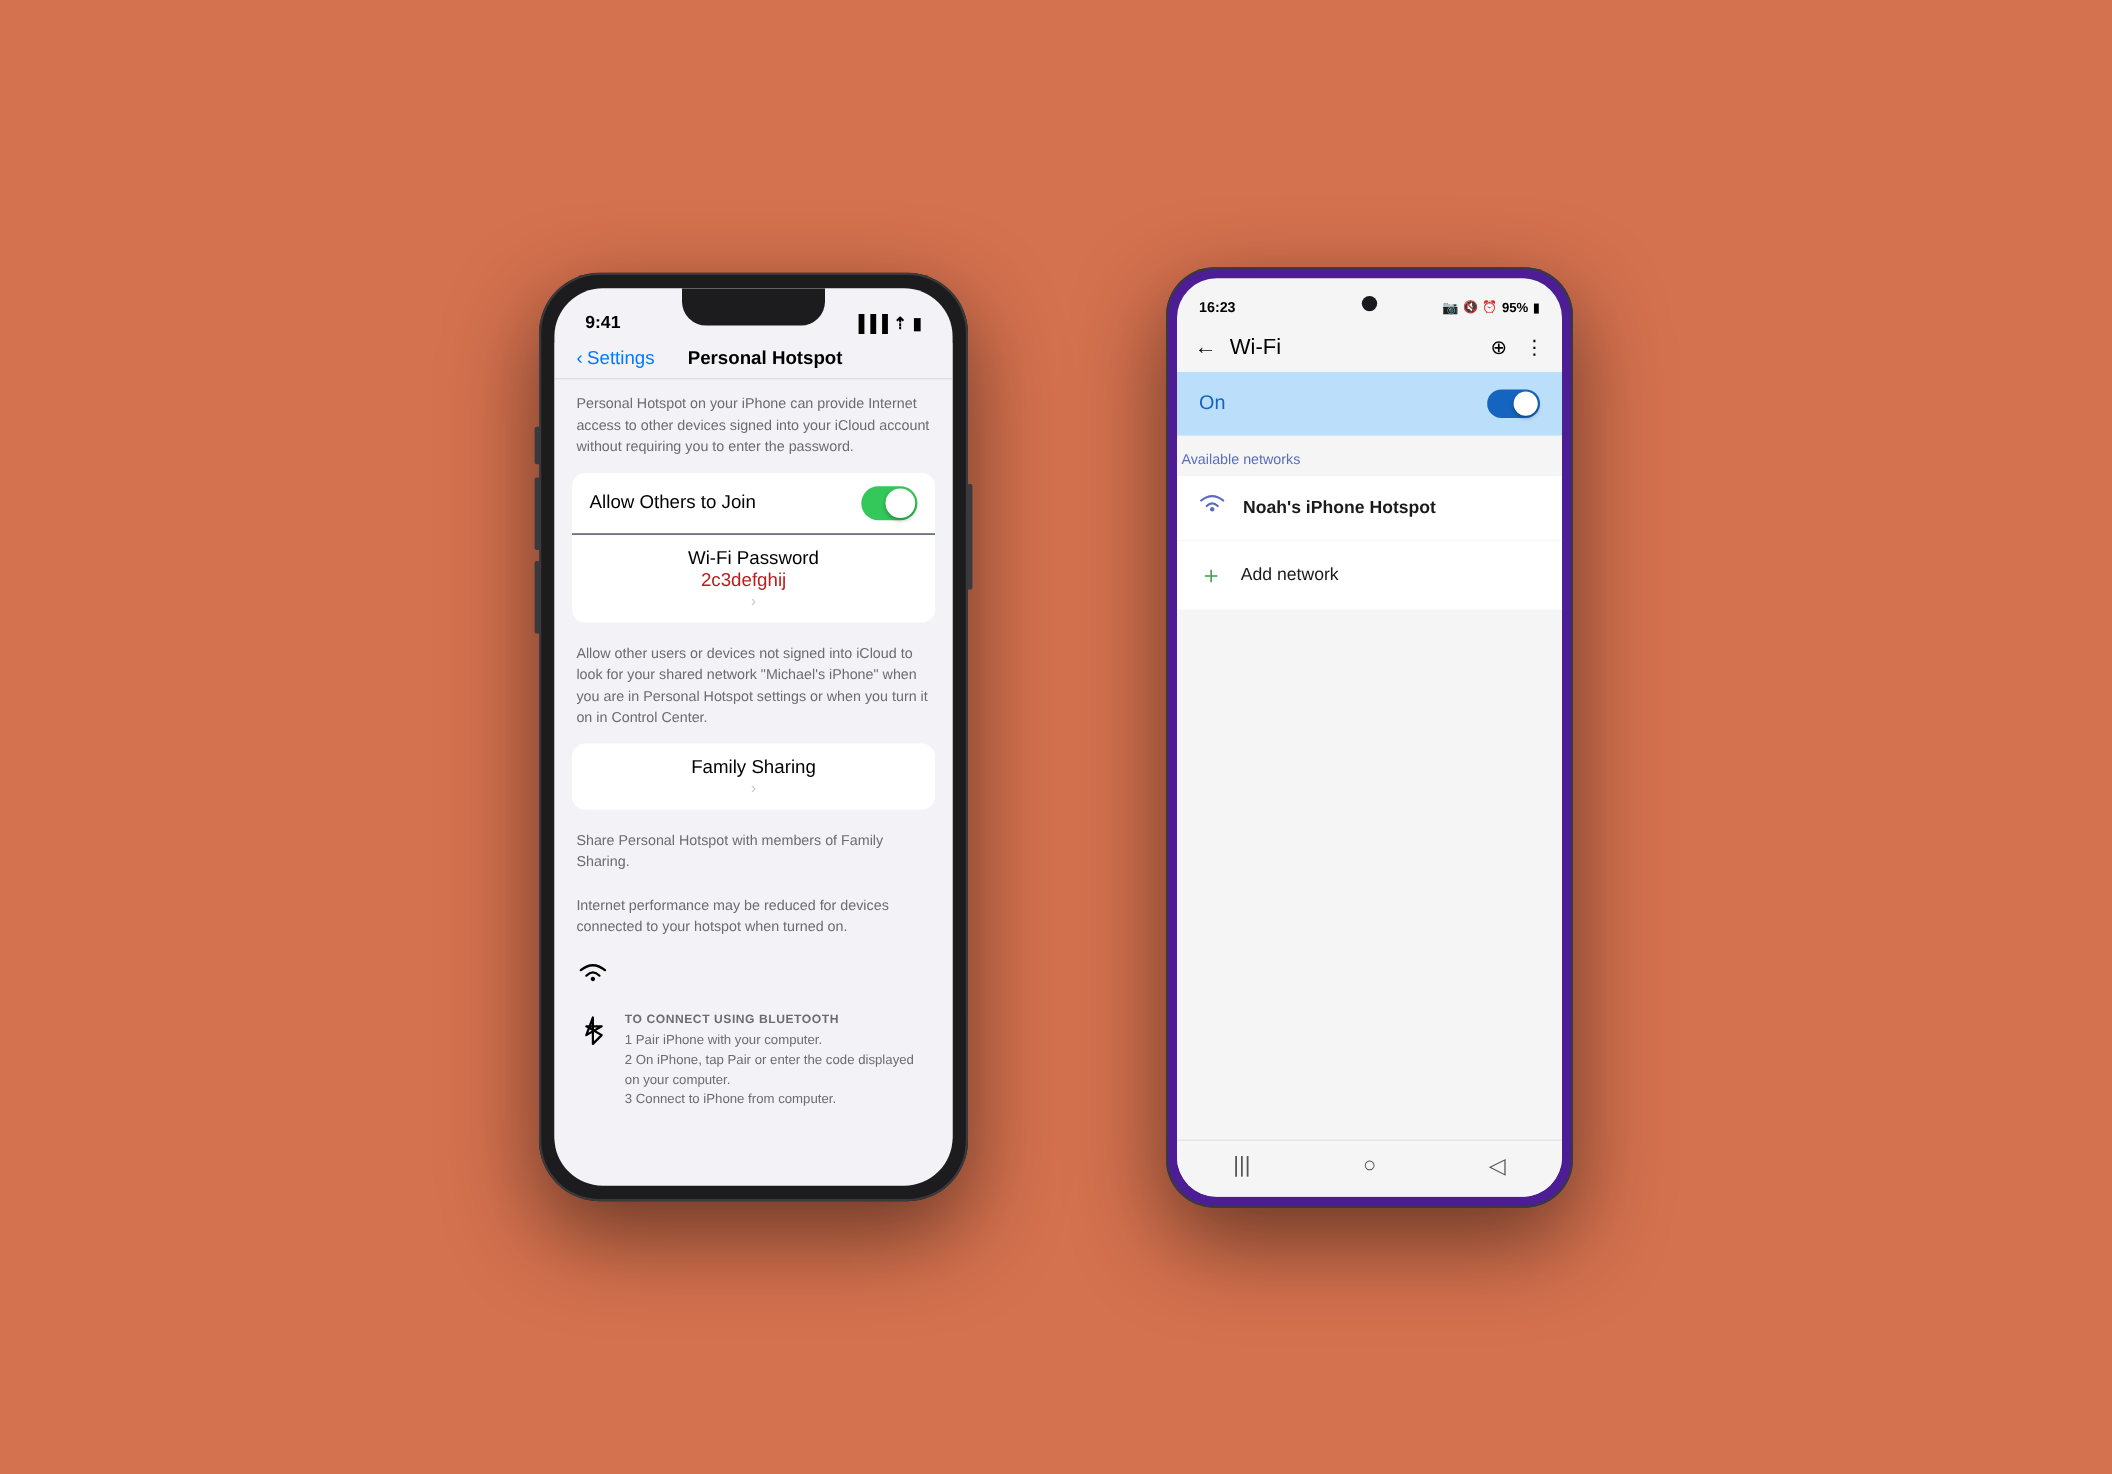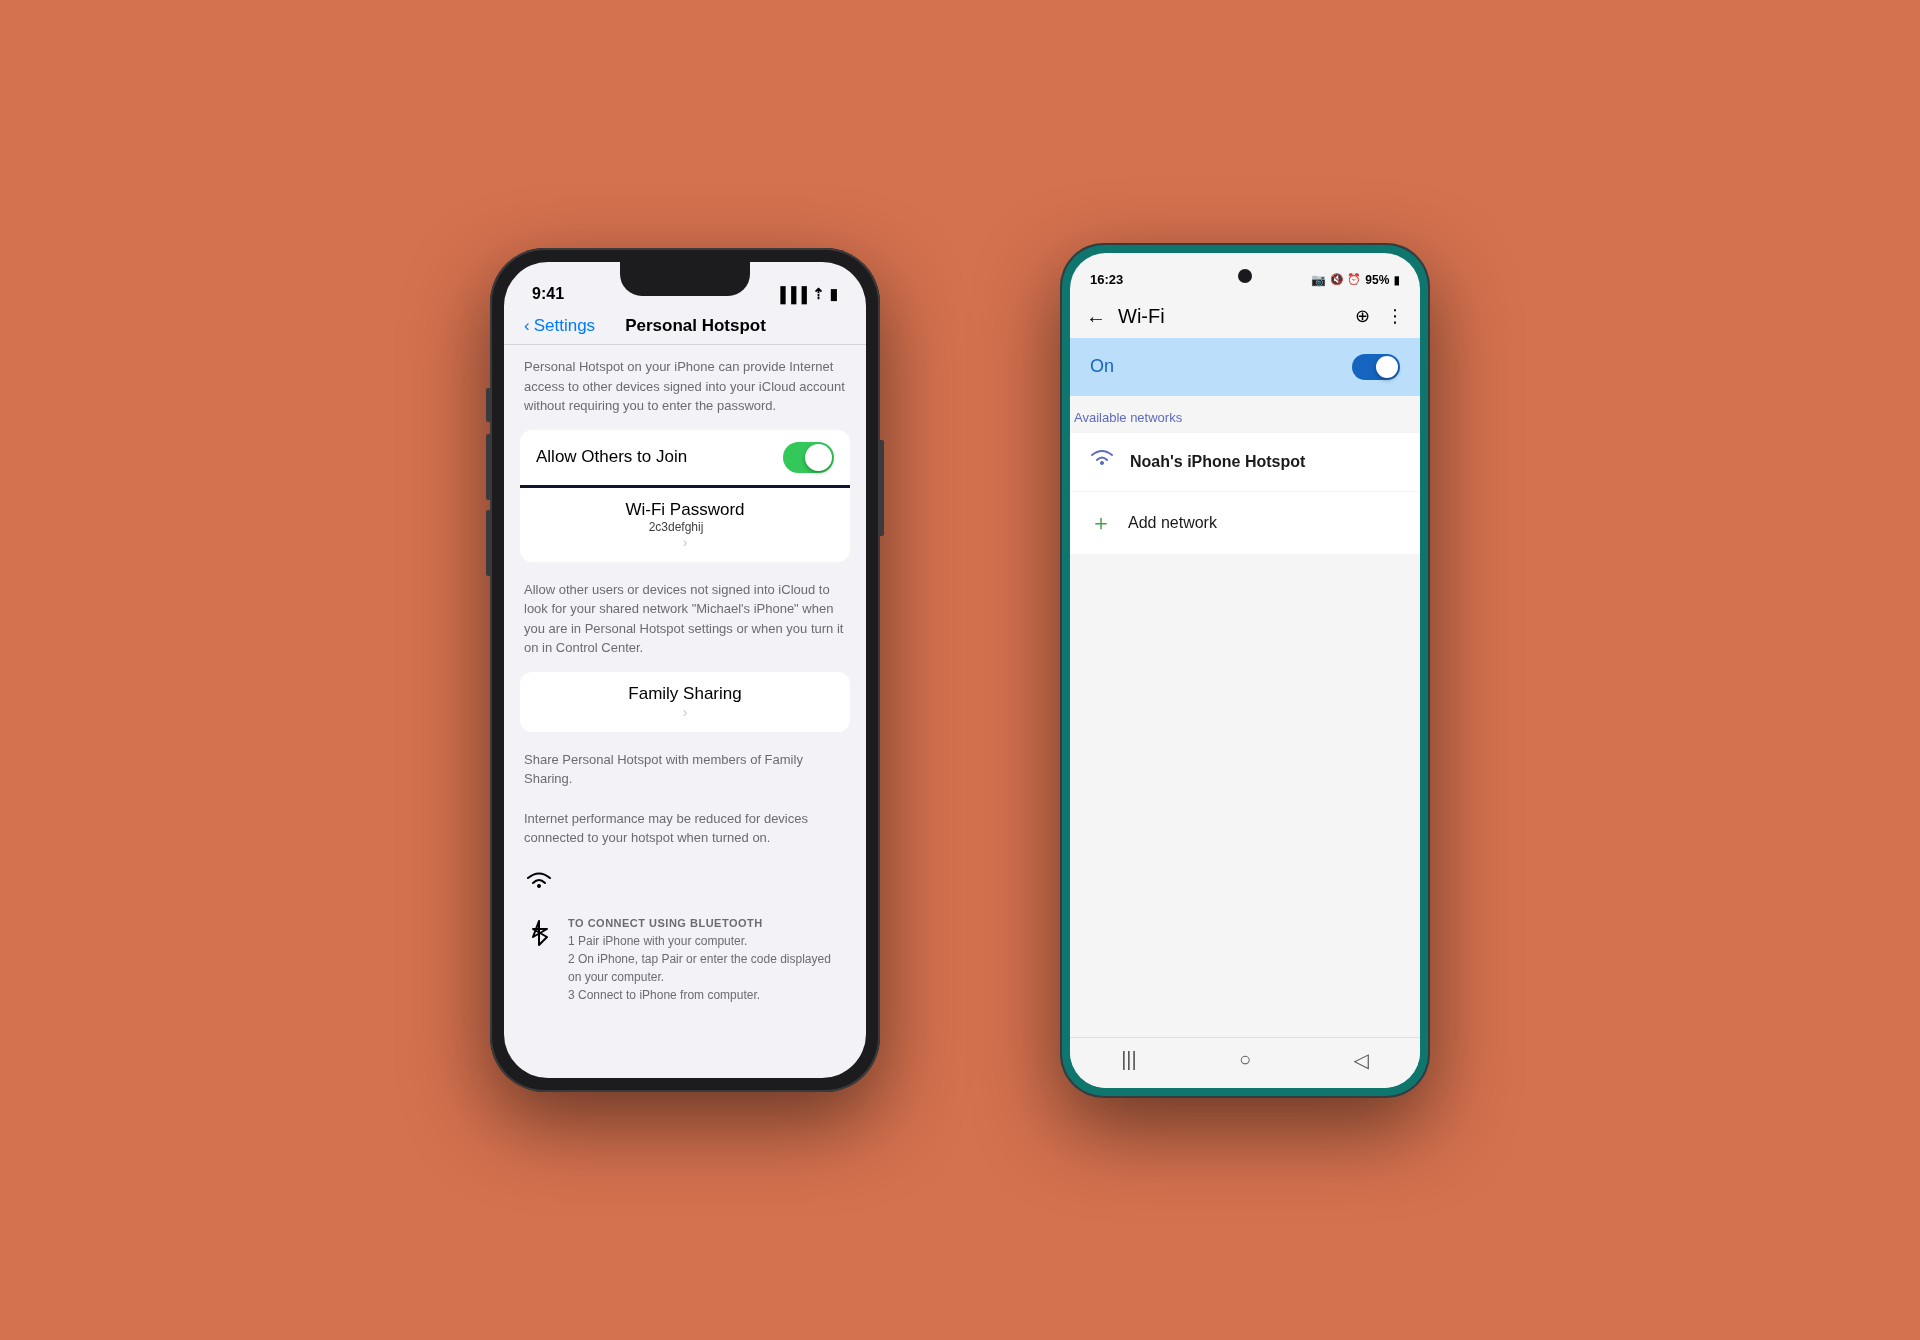--- a/index.html
+++ b/index.html
@@ -113,35 +113,35 @@
       background: #fff;
       margin: 6px 16px;
       border-radius: 12px;
       overflow: hidden;
     }
 
     .iphone-row {
       display: flex;
       align-items: center;
       padding: 12px 16px;
-      border-bottom: 3px solid #0f172a;
+      border-bottom: 1px solid #0f172a;
       min-height: 48px;
     }
 
     .iphone-row:last-child { border-bottom: none; flex-direction: column; }
 
     .iphone-row-label {
       font-size: 17px;
       color: #000;
       flex: 1;
     }
 
     .iphone-row-value {
-      font-size: 12px;
-      color: #404040;
+      font-size: 17px;
+      color: #b91c1c;
       margin-right: 18px;
     }
 
     .iphone-row-chevron {
       color: #c7c7cc;
       font-size: 14px;
     }
 
     
     .toggle {
@@ -238,21 +238,21 @@
       right: -4px; top: 192px;
       width: 4px; height: 96px;
       background: #3a3a3c;
       border-radius: 0 2px 2px 0;
     }
 
     
     .android {
       width: 370px;
       height: 855px;
-      background: #0f766e;
+      background: #4c1d95;
       border-radius: 44px;
       position: relative;
       box-shadow: 0 30px 80px rgba(0,0,0,0.5), inset 0 0 0 2px #3a3a3e;
     }
 
     .android-screen {
       position: absolute;
       top: 10px; left: 10px; right: 10px; bottom: 10px;
       background: #f5f5f5;
       border-radius: 36px;

